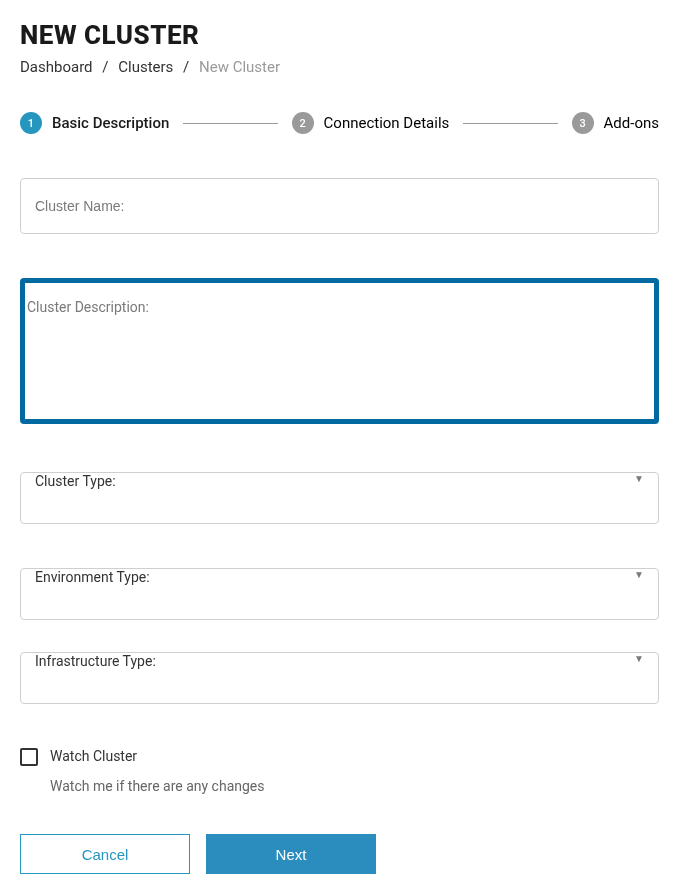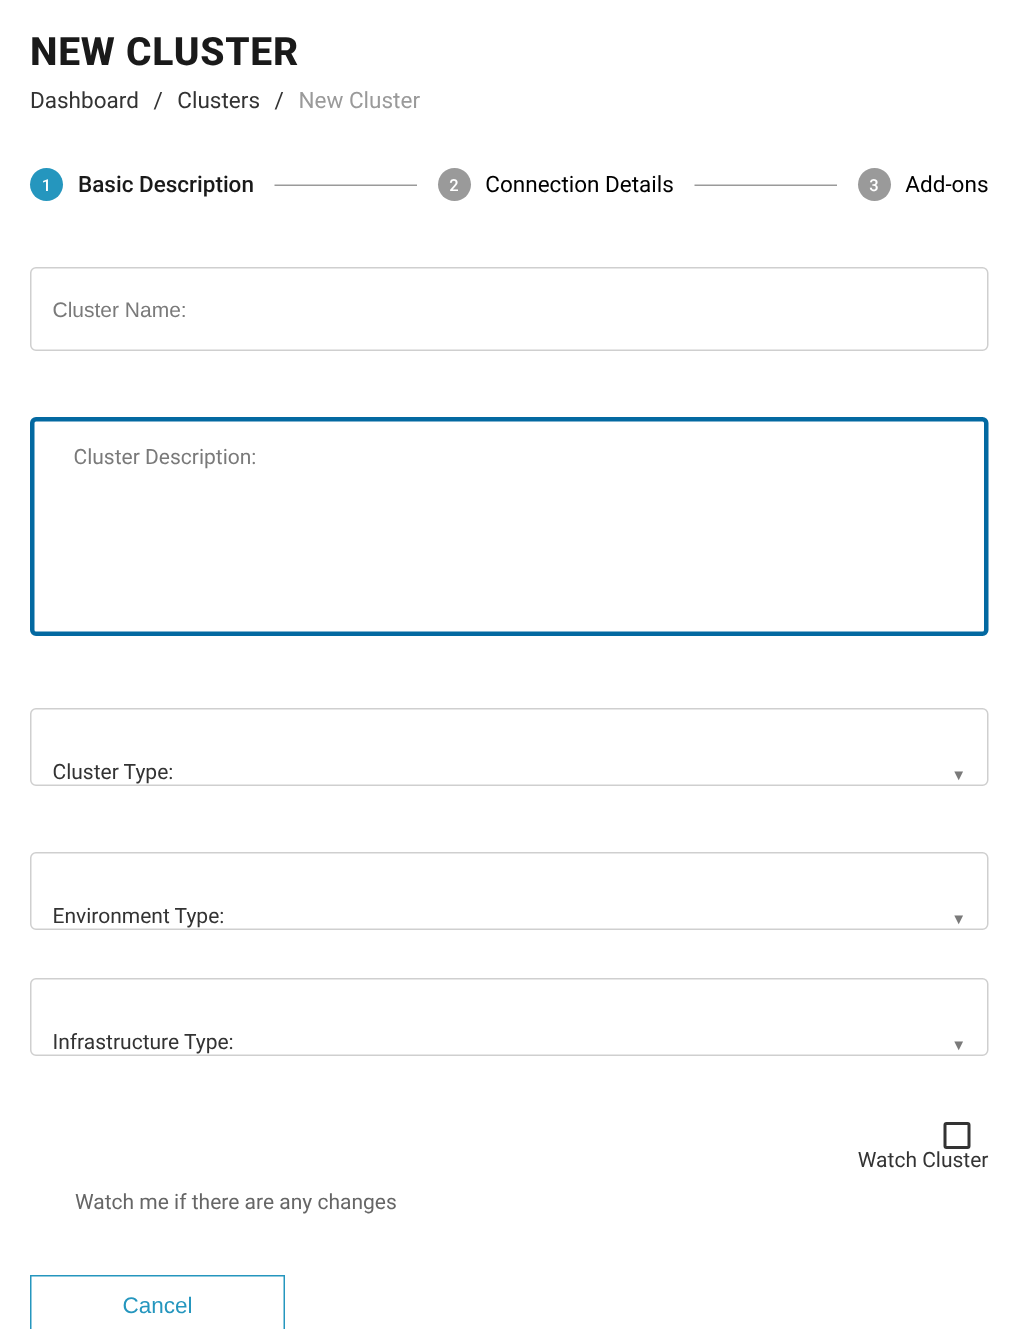--- a/index.html
+++ b/index.html
@@ -100,22 +100,22 @@
       color: #333;
       outline: none;
       background: #fff;
     }
     .text-input::placeholder {
       color: #7a7a7a;
     }
     .textarea-input {
       width: 100%;
       height: 146px;
-      padding: 16px 26px;
-      border: 3px solid #0369a1;
+      padding: 16px 2px;
+      border: 5px solid #0369a1;
       border-radius: 4px;
       font-size: 14px;
       color: #333;
       outline: none;
       resize: none;
       font-family: inherit;
       background: #fff;
     }
     .textarea-input::placeholder {
       color: #7a7a7a;
@@ -130,40 +130,39 @@
       height: 52px;
       padding: 0 14px;
       border: 1px solid #cfcfcf;
       border-radius: 4px;
       font-size: 14px;
       color: #333;
       outline: none;
       background: #fff;
       cursor: pointer;
       display: flex;
-      align-items: flex-end;
+      align-items: flex-start;
       justify-content: space-between;
     }
     .select-label {
       color: #333;
     }
     .caret-icon {
       font-size: 10px;
       color: #7a7a7a;
     }
 
     .gap-sm {
       margin-bottom: 32px;
     }
 
     .checkbox-row {
       display: flex;
-      align-items: flex-end;
+      align-items: flex-start;
       margin-bottom: 12px;
-      flex-direction: column;
     }
     .checkbox {
       width: 18px;
       height: 18px;
       border: 2px solid #333;
       border-radius: 2px;
       margin-right: 12px;
       cursor: pointer;
       flex-shrink: 0;
     }
@@ -271,13 +270,14 @@
 </div>
 
 <div class="checkbox-row">
   <div class="checkbox"></div>
   <span class="checkbox-label">Watch Cluster</span>
 </div>
 <div class="checkbox-sublabel">Watch me if there are any changes</div>
 
 <div class="actions">
   <button class="btn btn-secondary">Cancel</button>
+  <button class="btn btn-primary">Next</button>
 </div>
 
 </body></html>

